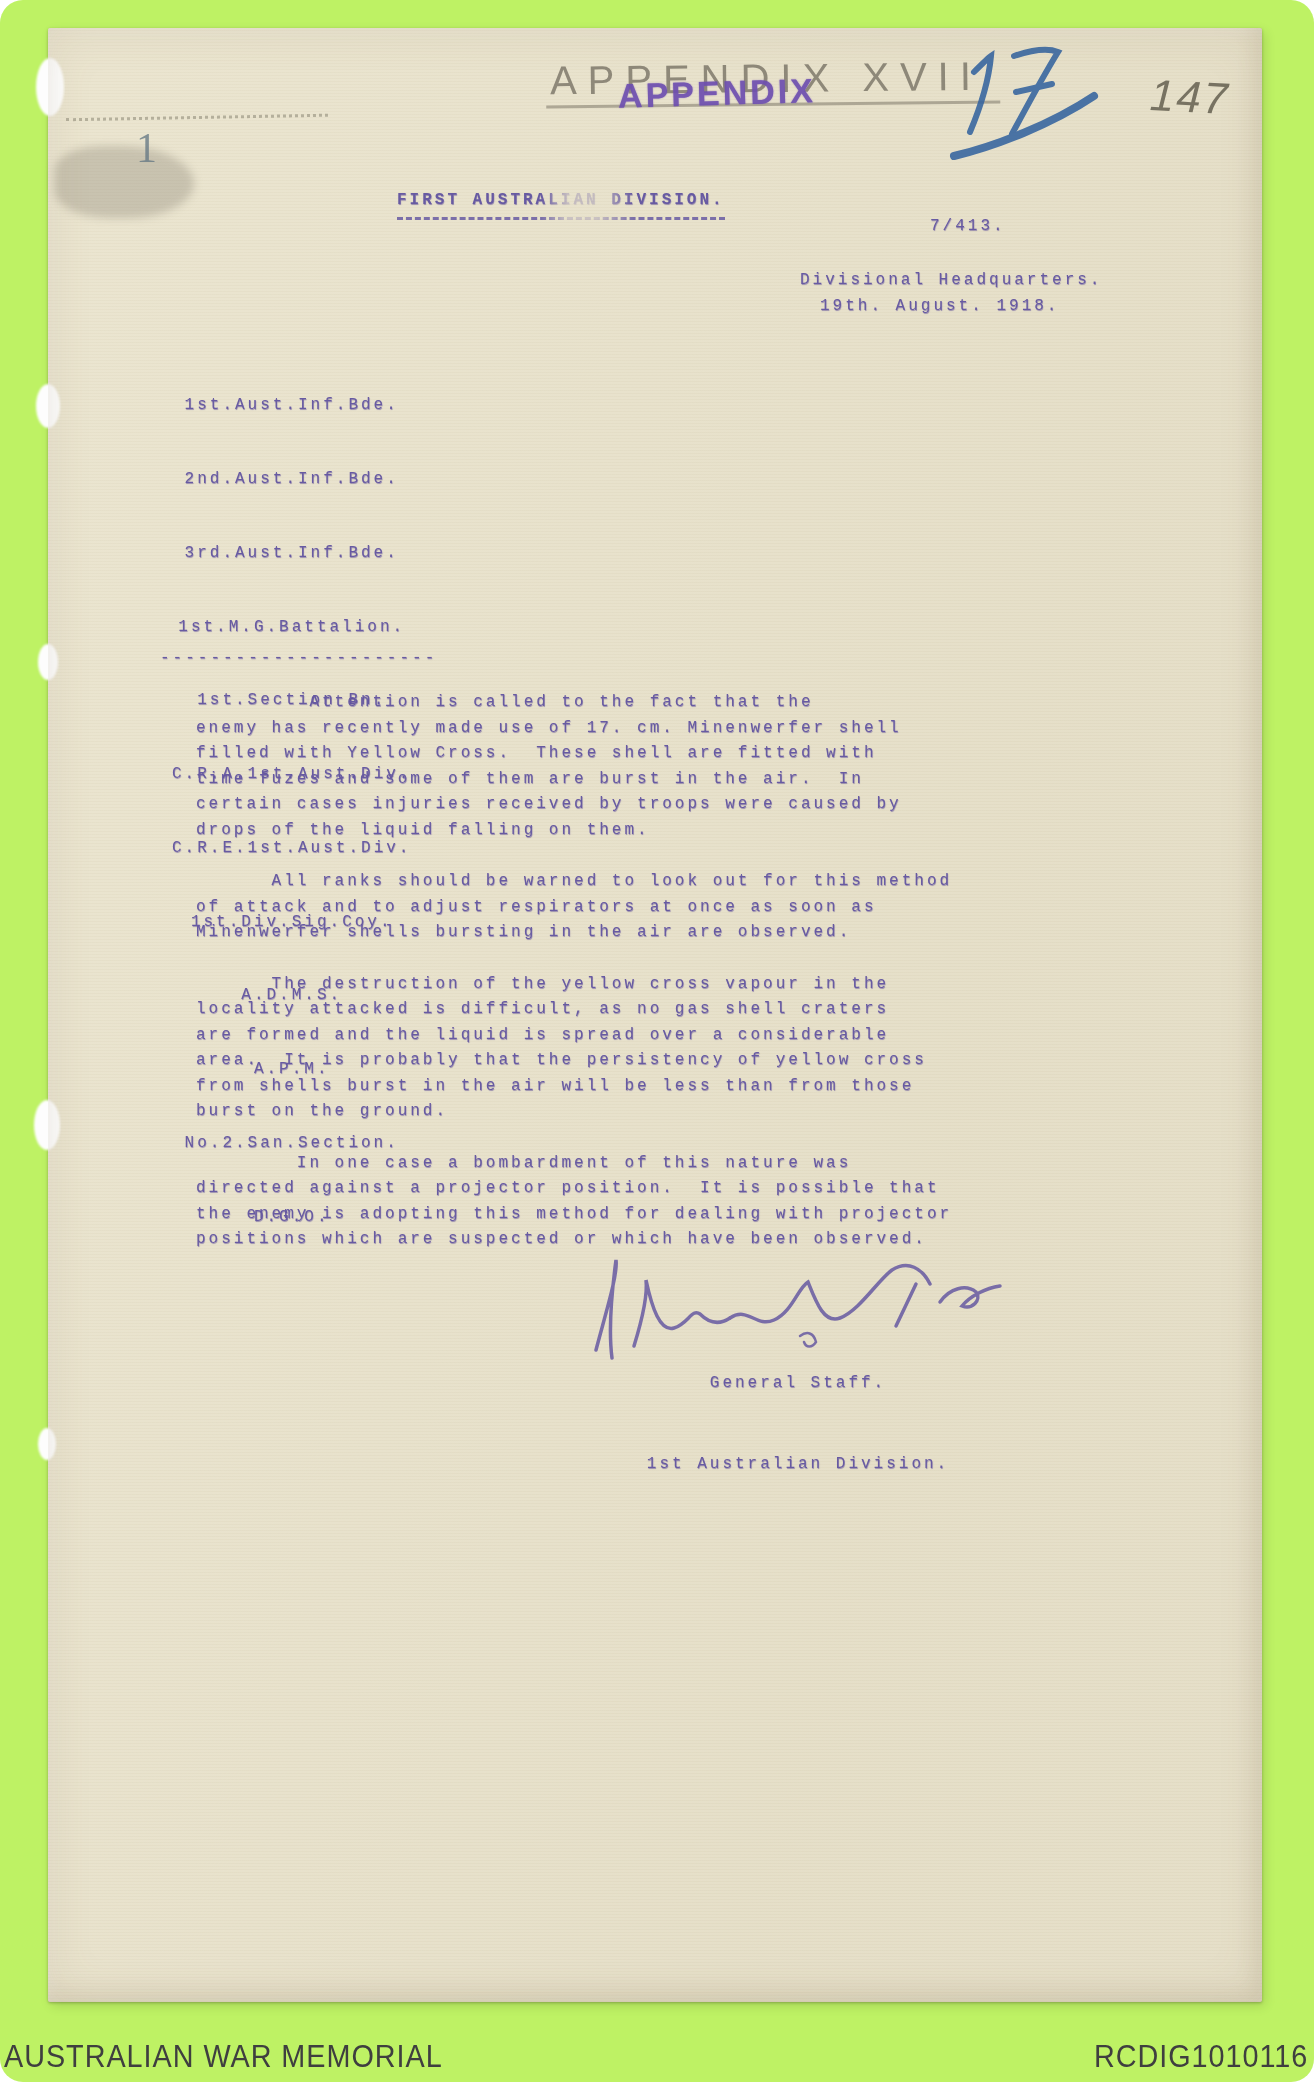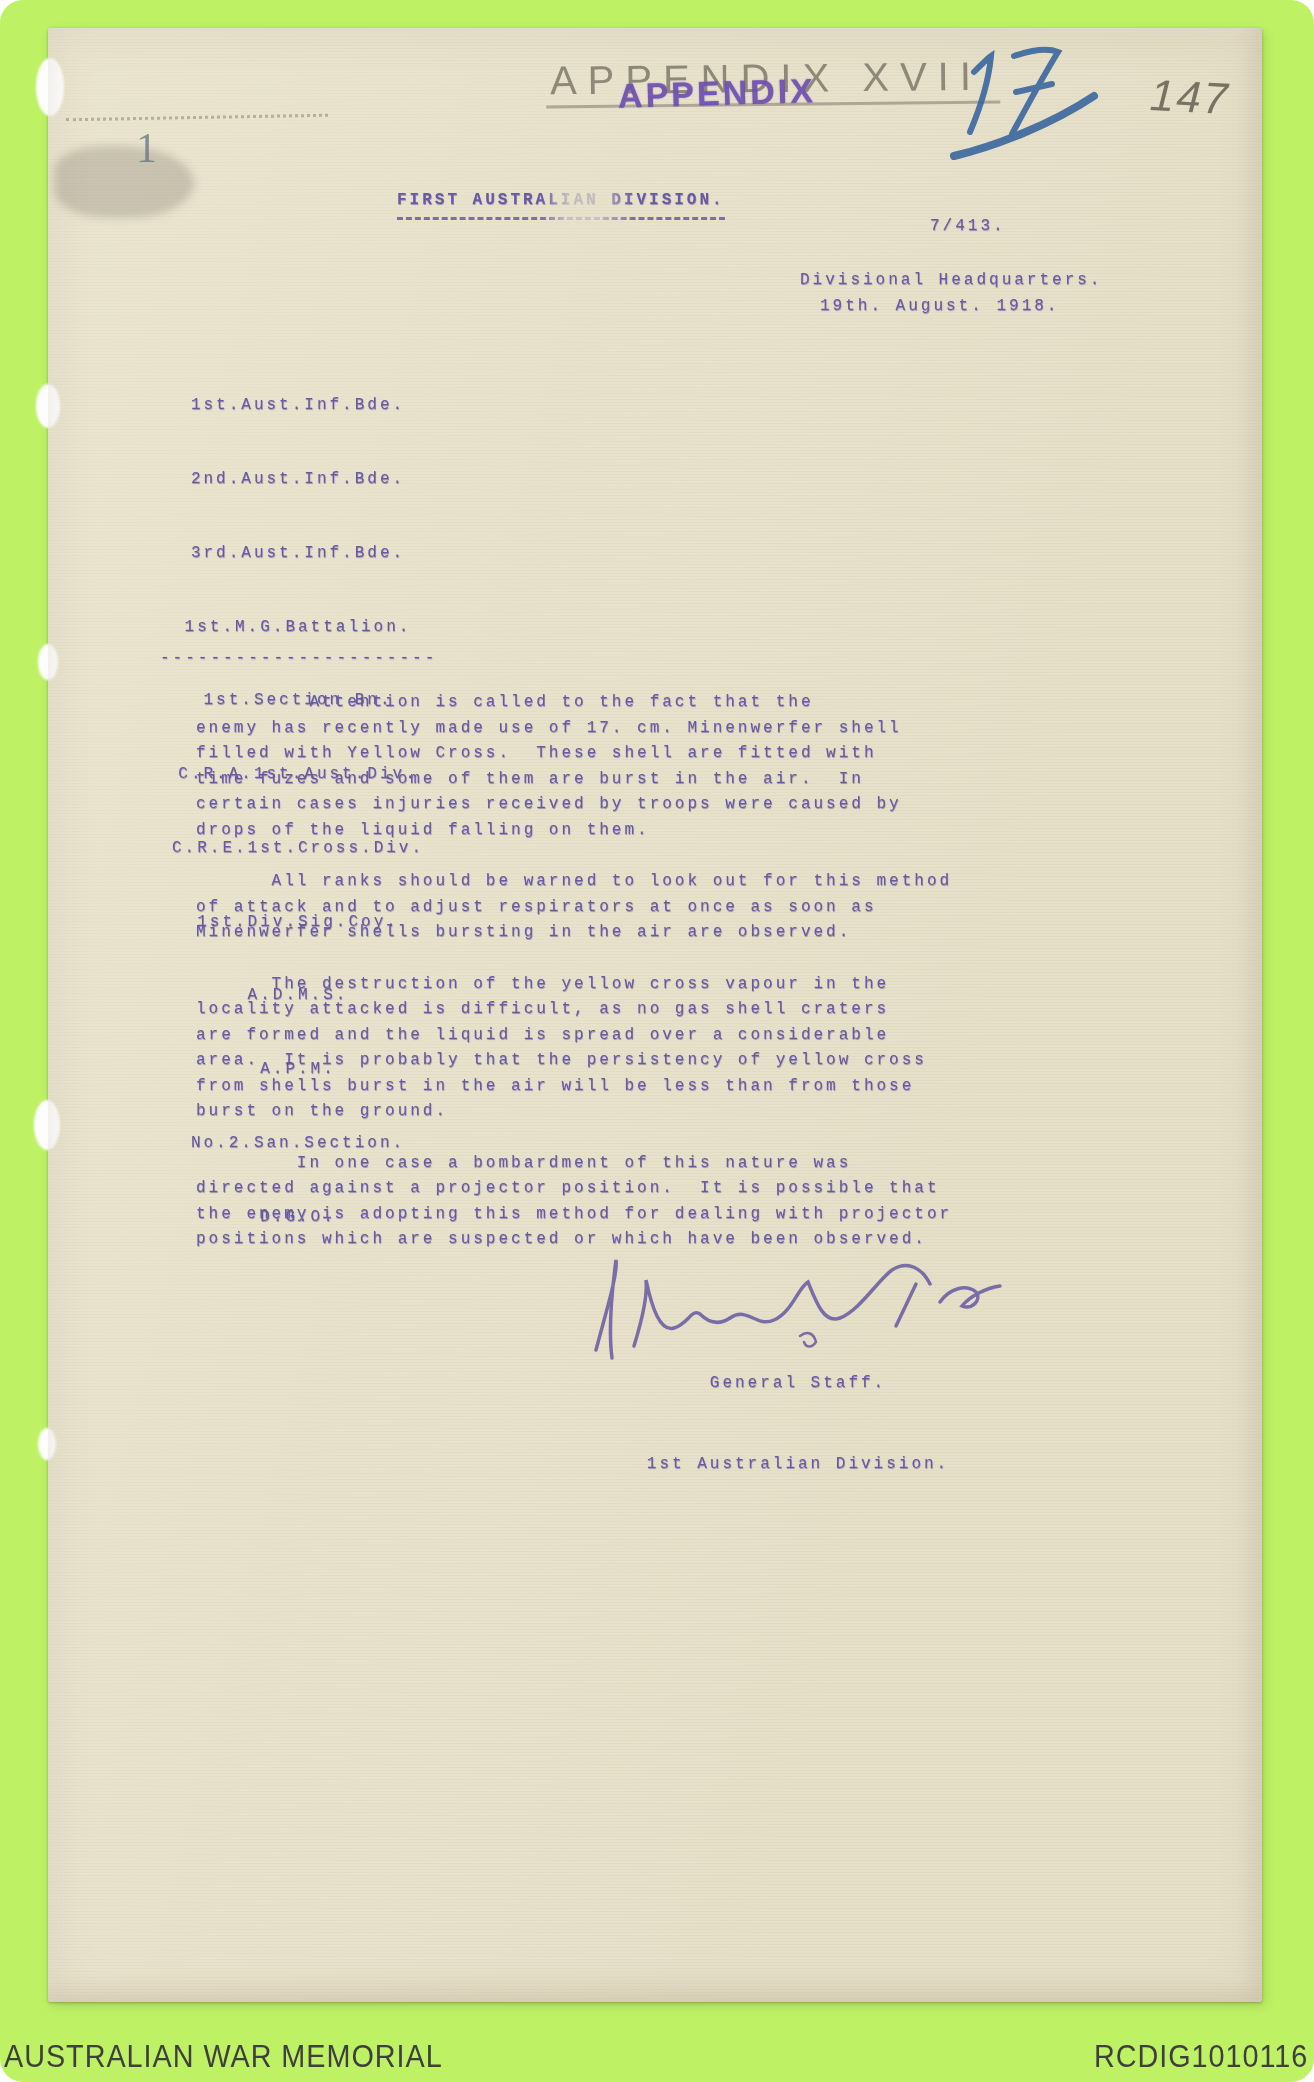--- a/index.html
+++ b/index.html
@@ -125,21 +125,21 @@
 
     <div class="typed" style="left:772px;top:266px;">19th. August. 1918.</div>
 
     <div class="typed dist" style="left:124px;top:316px;text-align:center;">
       <div>1st.Aust.Inf.Bde.</div>
       <div>2nd.Aust.Inf.Bde.</div>
       <div>3rd.Aust.Inf.Bde.</div>
       <div>1st.M.G.Battalion.</div>
       <div>1st.Section Bn.</div>
       <div>C.R.A.1st.Aust.Div.</div>
-      <div>C.R.E.1st.Cross.Div.</div>
+      <div>C.R.E.1st.Aust.Div.</div>
       <div>1st.Div.Sig.Coy.</div>
       <div>A.D.M.S.</div>
       <div>A.P.M.</div>
       <div>No.2.San.Section.</div>
       <div>D.G.O.</div>
     </div>
 
     <div class="typed" style="left:112px;top:618px;">----------------------</div>
 
     <div class="typed body-block" style="left:148px;top:662px;">

